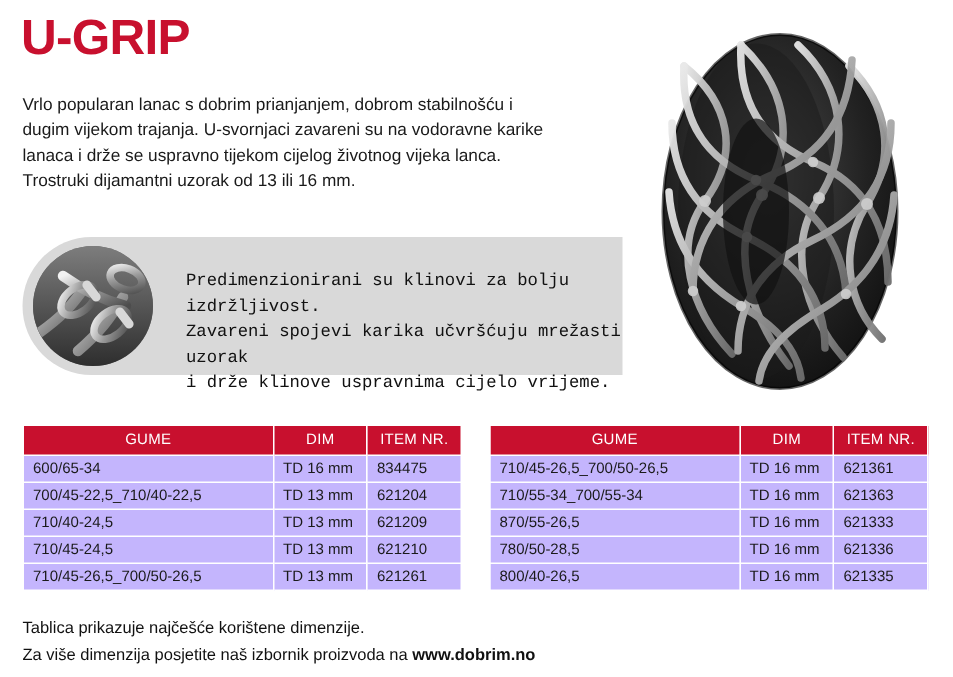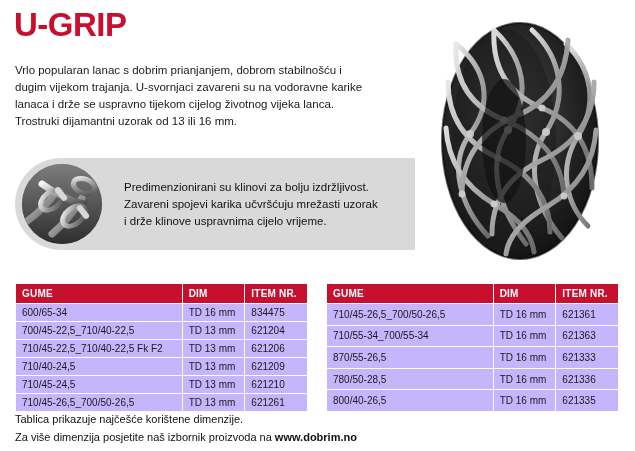--- a/index.html
+++ b/index.html
@@ -56,21 +56,21 @@
   }
   .band-text {
     position: absolute;
     left: 124px;
     top: 179px;
     width: 300px;
     font-size: 11.5px;
     line-height: 17px;
     color: #111;
   }
-  .band-text p { margin: 0; }
+  .band-text p { margin: 0; font-family: Liberation Mono, monospace; }
   .circle-photo {
     position: absolute;
     left: 22px;
     top: 164px;
     width: 80px;
     height: 80px;
     border-radius: 50%;
     overflow: hidden;
     background: #6b6b6b;
   }
@@ -95,22 +95,22 @@
   }
   table {
     border-collapse: collapse;
     width: 293px;
     font-size: 10px;
   }
   thead th {
     background: #c8102e;
     color: #ffffff;
     font-size: 10px;
-    font-weight: bold;
-    text-align: left;
+    font-weight: normal;
+    text-align: center;
     padding: 4px 6px;
     border: 1px solid #ffffff;
     letter-spacing: 0.2px;
     margin-left: 44px;
   }
   tbody td {
     background: #c4b5fd;
     padding: 3px 6px;
     border: 1px solid #ffffff;
     color: #1a1a1a;
@@ -256,25 +256,20 @@
           <td>600/65-34</td>
           <td>TD 16 mm</td>
           <td>834475</td>
         </tr>
         <tr>
           <td>700/45-22,5_710/40-22,5</td>
           <td>TD 13 mm</td>
           <td>621204</td>
         </tr>
         <tr>
-          <td>710/45-22,5_710/40-22,5 Fk F2</td>
-          <td>TD 13 mm</td>
-          <td>621206</td>
-        </tr>
-        <tr>
           <td>710/40-24,5</td>
           <td>TD 13 mm</td>
           <td>621209</td>
         </tr>
         <tr>
           <td>710/45-24,5</td>
           <td>TD 13 mm</td>
           <td>621210</td>
         </tr>
         <tr>

